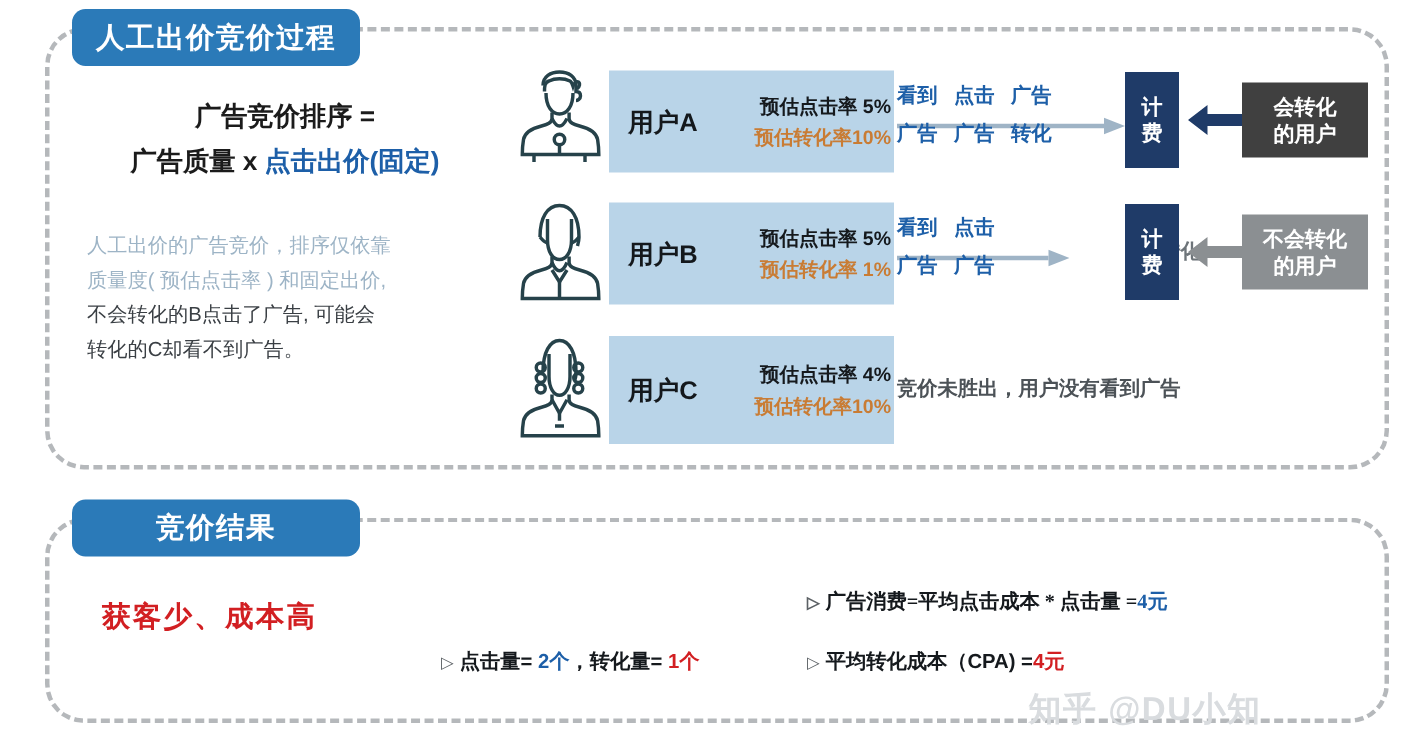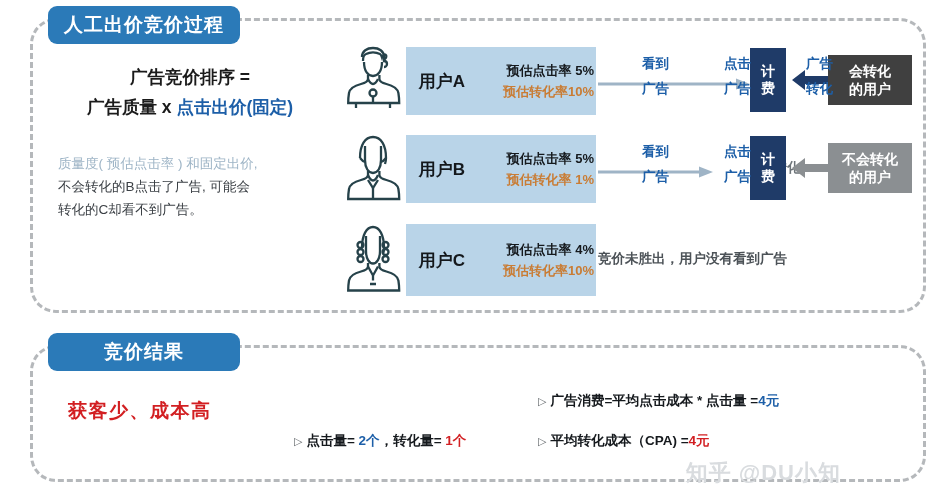--- a/index.html
+++ b/index.html
@@ -76,21 +76,21 @@
   .urates { flex: 1; padding-right: 2px; }
   .urate  { font-size: 13px; font-weight: bold; line-height: 21px; white-space: nowrap; text-align: right; }
   .urate.ctr { color: #15191d; }
   .urate.cvr { color: #c97c34; }
 
   
   .flow { position: absolute; top: 6px; }
   #flow-a { left: 258px; }
   #flow-b { left: 258px; }
   .flow-words { display: flex; gap: 11px; position: relative; z-index: 3; }
-  .fcol { text-align: center; margin-left: 44px; }
+  .fcol { text-align: center; }
   .fcol div { font-size: 13.5px; font-weight: bold; color: #1d5fa8; line-height: 25px; white-space: nowrap; }
   .arrow-line {
     position: absolute; left: 0; top: 27px; height: 10px;
     z-index: 1;
   }
   .arrow-line svg { display: block; }
 
   .nocvt {
     position: absolute; font-size: 13.5px; font-weight: bold; color: #6d7479; white-space: nowrap;
   }
@@ -142,21 +142,21 @@
   }
   .stat {
     position: absolute; font-size: 13.5px; font-weight: bold;
     color: #15191d; white-space: nowrap; z-index: 4;
   }
   .stat .tri { color: #5c6165; font-size: 11px; margin-right: 4px; }
   .v-blue { color: #1d5fa8; }
   .v-red  { color: #d21f22; }
   #stat-1 { left: 294px; top: 392px; }
   #stat-2 { left: 294px; top: 432px; }
-  #stat-3 { left: 538px; top: 392px; }
+  #stat-3 { left: 538px; top: 392px; font-family: Liberation Serif, serif; }
   #stat-4 { left: 538px; top: 432px; }
 
   #watermark {
     position: absolute; right: 14px; bottom: 12px;
     font-size: 22px; color: #d9dcdf; font-weight: bold;
     letter-spacing: 1px; z-index: 7; white-space: nowrap;
   }
 </style>
 </head>
 <body>
@@ -168,20 +168,21 @@
   <div class="pill" id="pill-top">
     <span>人工出价竞价过程</span>
   </div>
 
   <div id="formula">
     <div class="f-line">广告竞价排序 =</div>
     <div class="f-line"><span>广告质量 x </span><span class="f-blue">点击出价(固定)</span></div>
   </div>
 
   <div id="note">
+    <div class="n-line n-dim">人工出价的广告竞价，排序仅依靠</div>
     <div class="n-line n-dim">质量度( 预估点击率 ) 和固定出价,</div>
     <div class="n-line n-dark">不会转化的B点击了广告, 可能会</div>
     <div class="n-line n-dark">转化的C却看不到广告。</div>
   </div>
 
   <div class="row" id="row-a">
     <div class="avatar">
       <svg viewBox="0 0 66 72" fill="none" stroke="#26424a" stroke-width="2.3">
         <path d="M22 12c0-6 5-9 11-9s11 3 11 9v4c2 0 3 1 3 3s-2 3-3 3"></path>
         <path d="M23 16c0-3 0-6 3-7 4-2 10-2 14 0 1 .5 1.5 2 2 3.5.8-2.4 2.5-3.5 3.6-2.8 1.2.8 1 3.2-1 4.6"></path>

